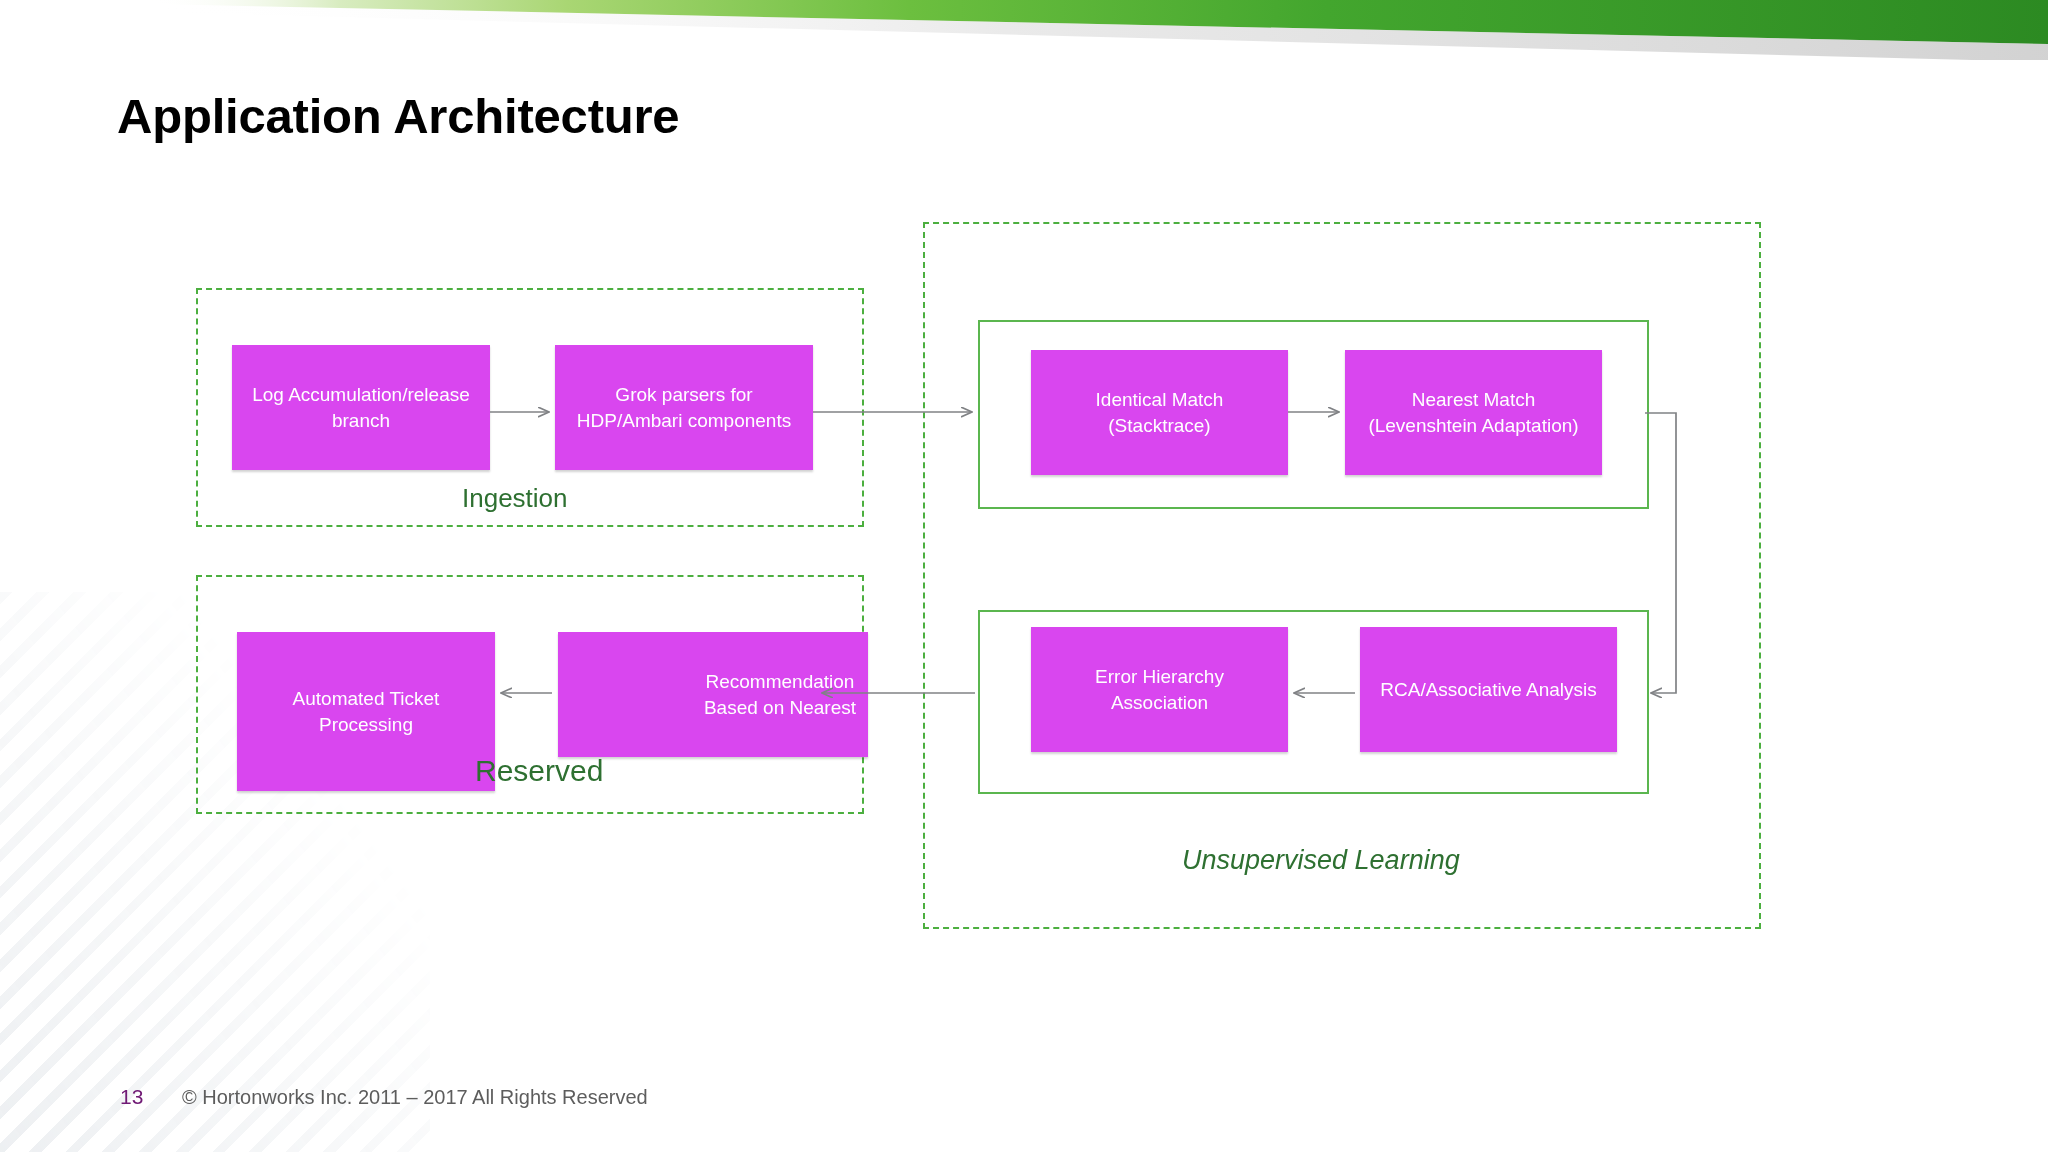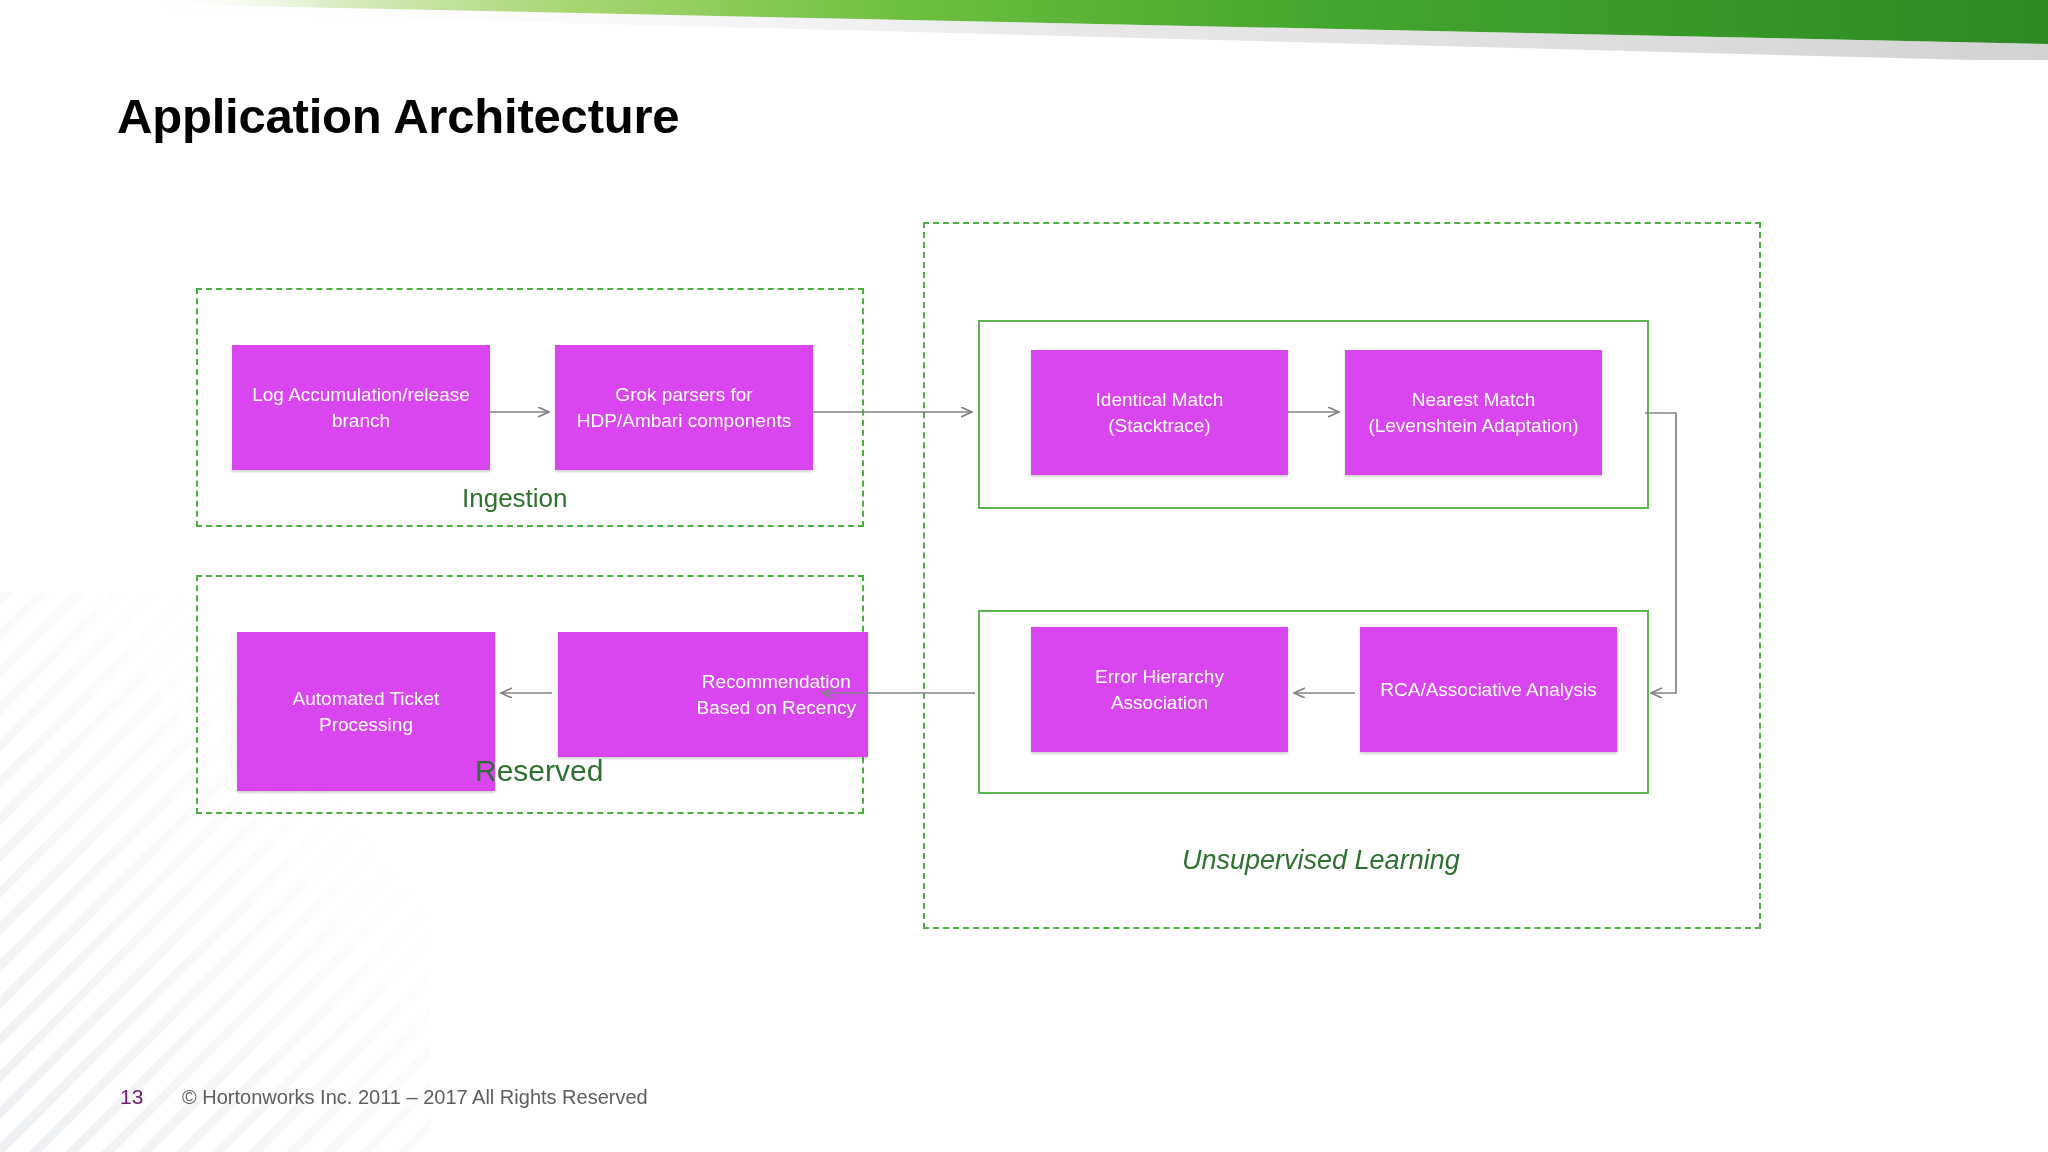--- a/index.html
+++ b/index.html
@@ -119,21 +119,21 @@
   <div class="gbox" style="left:237px;top:632px;width:258px;height:159px;">
     <span>
       <span>Automated Ticket</span>
       <span>Processing</span>
     </span>
   </div>
 
   <div class="gbox" style="left:558px;top:632px;width:310px;height:125px;justify-content:flex-end;">
     <span>
       <span>Recommendation</span>
-      <span>Based on Recency</span>
+      <span>Based on Nearest</span>
     </span>
   </div>
 
   <div class="grp-label" id="label-outcome" style="left:475px;top:754px;">Reserved</div>
 
   <div class="dashed-group" style="left:923px;top:222px;width:834px;height:703px;"></div>
 
   <div class="solid-group" style="left:978px;top:320px;width:667px;height:185px;"></div>
 
   <div class="gbox" style="left:1031px;top:350px;width:257px;height:125px;">

